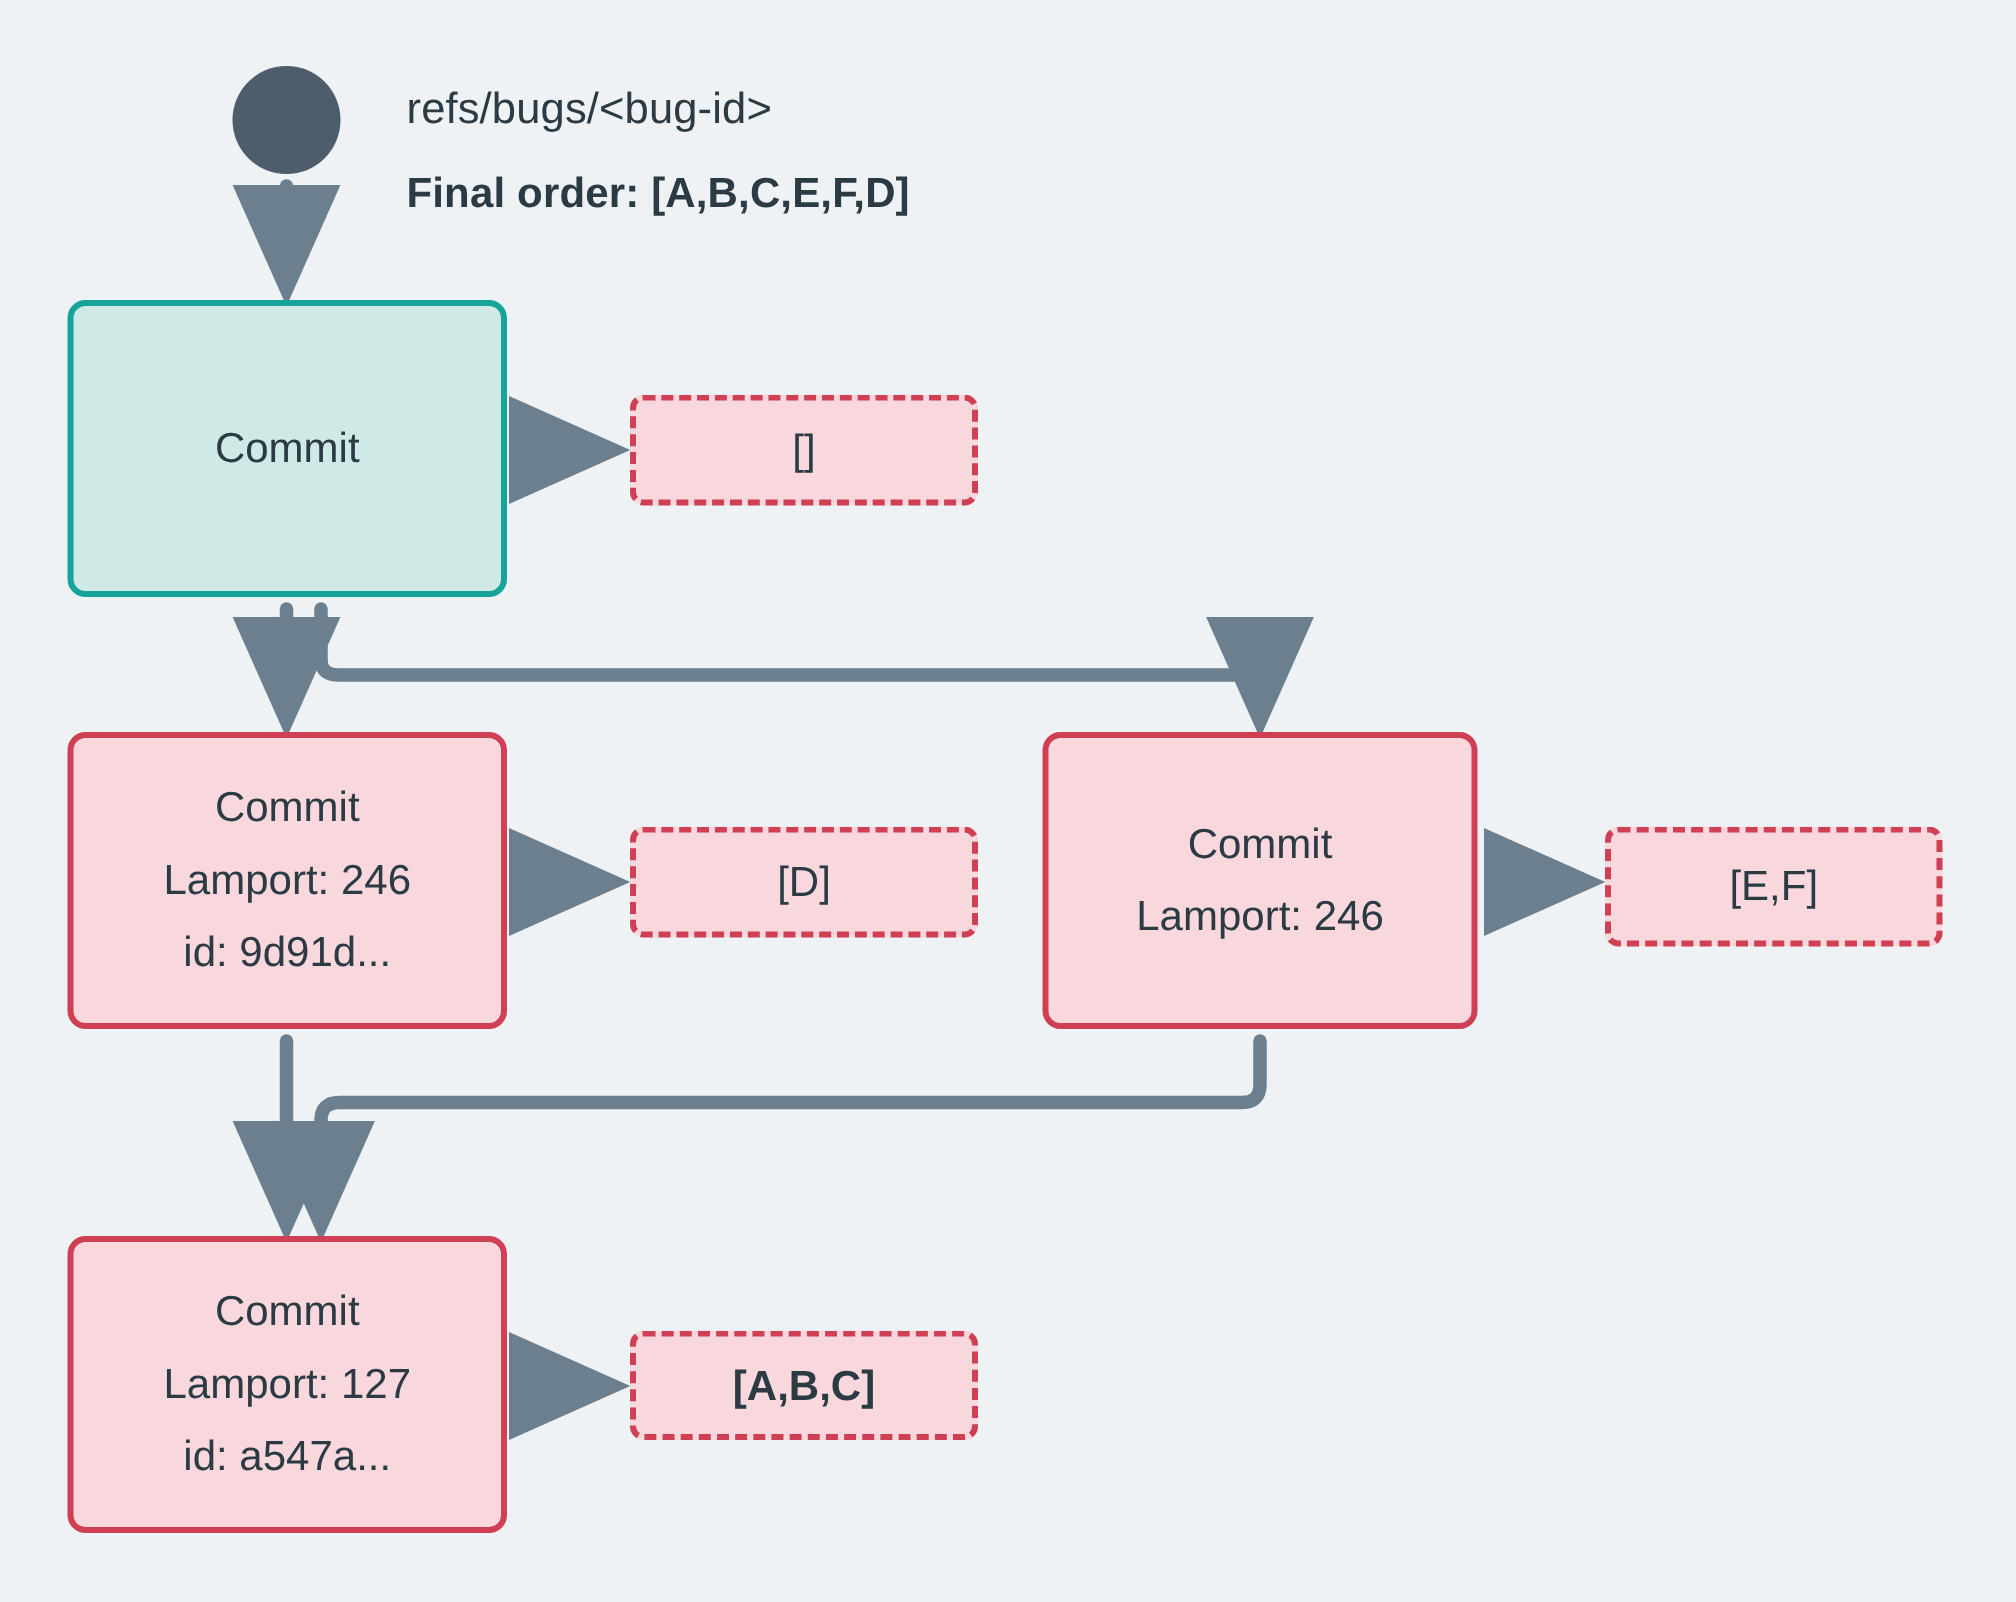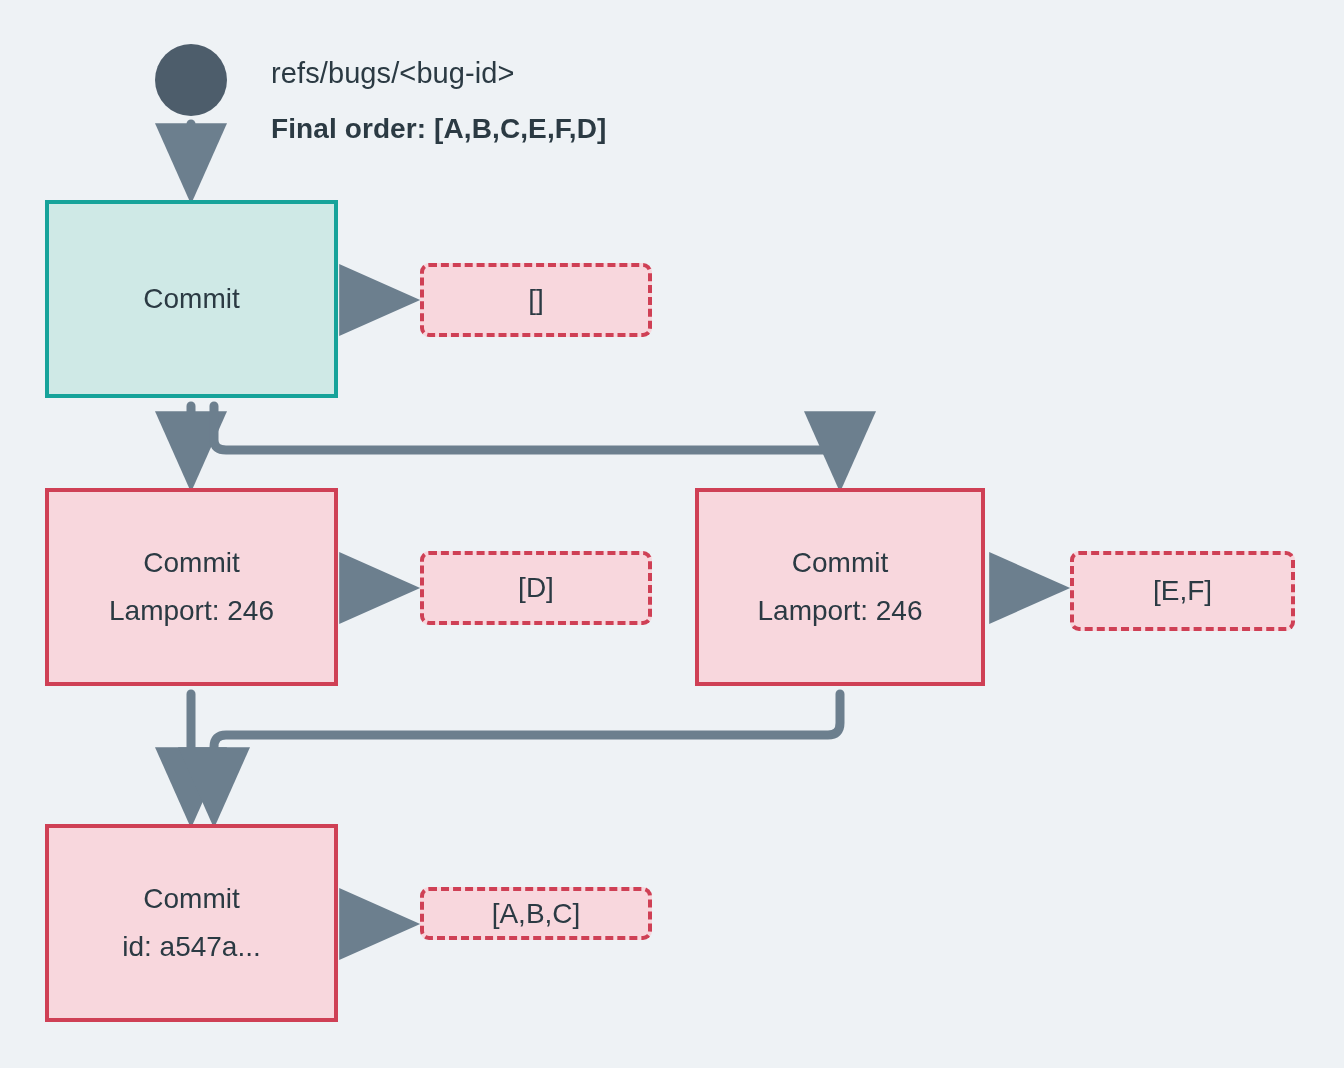--- a/index.html
+++ b/index.html
@@ -52,21 +52,21 @@
   .hdr-order {
     left: 271px;
     top: 113px;
     font-size: 28px;
     font-weight: bold;
   }
 
   .node {
     position: absolute;
     box-sizing: border-box;
-    border-radius: 0;
+    border-radius: 12px;
     display: flex;
     flex-direction: column;
     align-items: center;
     justify-content: center;
     color: #2b3a43;
     font-size: 28px;
     line-height: 1.73;
     text-align: right;
   }
   .node .ln { display: block; }
@@ -96,21 +96,21 @@
   
   #node-cc267  { left: 45px;  top: 200px; width: 293px; height: 198px; }
   #pay-empty   { left: 420px; top: 263px; width: 232px; height: 74px; }
   
   #node-9d91d  { left: 45px;  top: 488px; width: 293px; height: 198px; }
   #pay-d       { left: 420px; top: 551px; width: 232px; height: 74px; }
   #node-5ed52  { left: 695px; top: 488px; width: 290px; height: 198px; }
   #pay-ef      { left: 1070px;top: 551px; width: 225px; height: 80px; }
   
   #node-a547a  { left: 45px;  top: 824px; width: 293px; height: 198px; }
-  #pay-abc     { left: 420px; top: 887px; width: 232px; height: 53px; }
+  #pay-abc     { left: 420px; top: 887px; width: 232px; height: 73px; font-weight: bold; }
 </style>
 </head>
 <body>
 
 <div id="stage">
 
   <svg id="edges" viewBox="0 0 1344 1068" width="1344" height="1068">
     <defs>
       <marker id="ah" markerWidth="10" markerHeight="8" refX="7.2" refY="4" orient="auto" markerUnits="strokeWidth">
         <path d="M0,0 L9,4 L0,8 z" fill="#6c7f8e"></path>
@@ -139,28 +139,30 @@
   <div class="hdr-text hdr-ref">refs/bugs/&lt;bug-id&gt;</div>
 
   <div class="node node-teal" id="node-cc267">
     <span class="ln">Commit</span>
   </div>
   <div class="payload" id="pay-empty">[]</div>
 
   <div class="node node-pink" id="node-9d91d">
     <span class="ln">Commit</span>
     <span class="ln">Lamport: 246</span>
+    <span class="ln">id: 9d91d...</span>
   </div>
   <div class="payload" id="pay-d">[D]</div>
 
   <div class="node node-pink" id="node-5ed52">
     <span class="ln">Commit</span>
     <span class="ln">Lamport: 246</span>
   </div>
   <div class="payload" id="pay-ef">[E,F]</div>
 
   <div class="node node-pink" id="node-a547a">
     <span class="ln">Commit</span>
+    <span class="ln">Lamport: 127</span>
     <span class="ln">id: a547a...</span>
   </div>
   <div class="payload" id="pay-abc">[A,B,C]</div>
 
 </div>
 
 </body></html>

